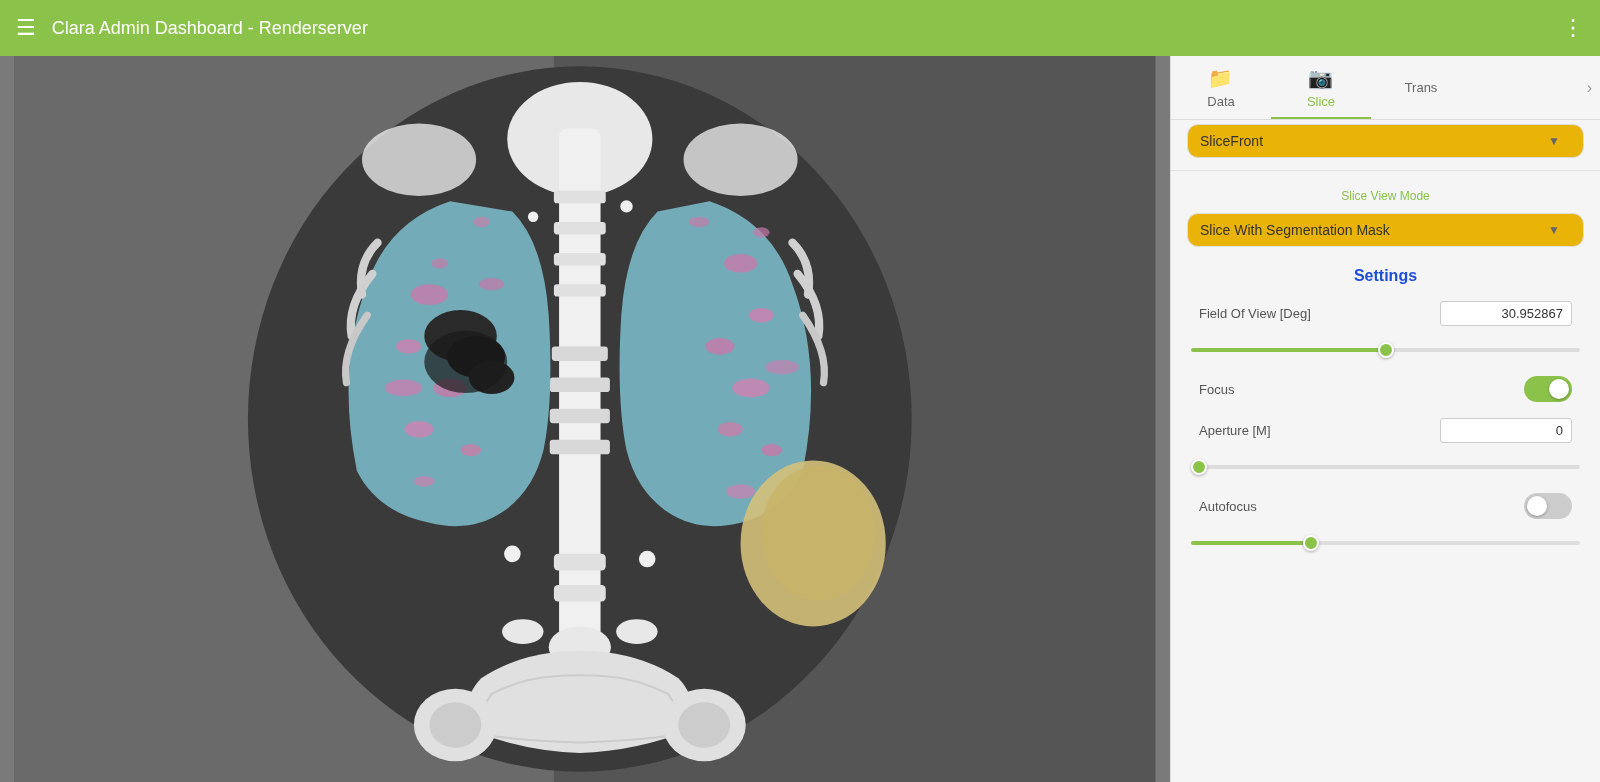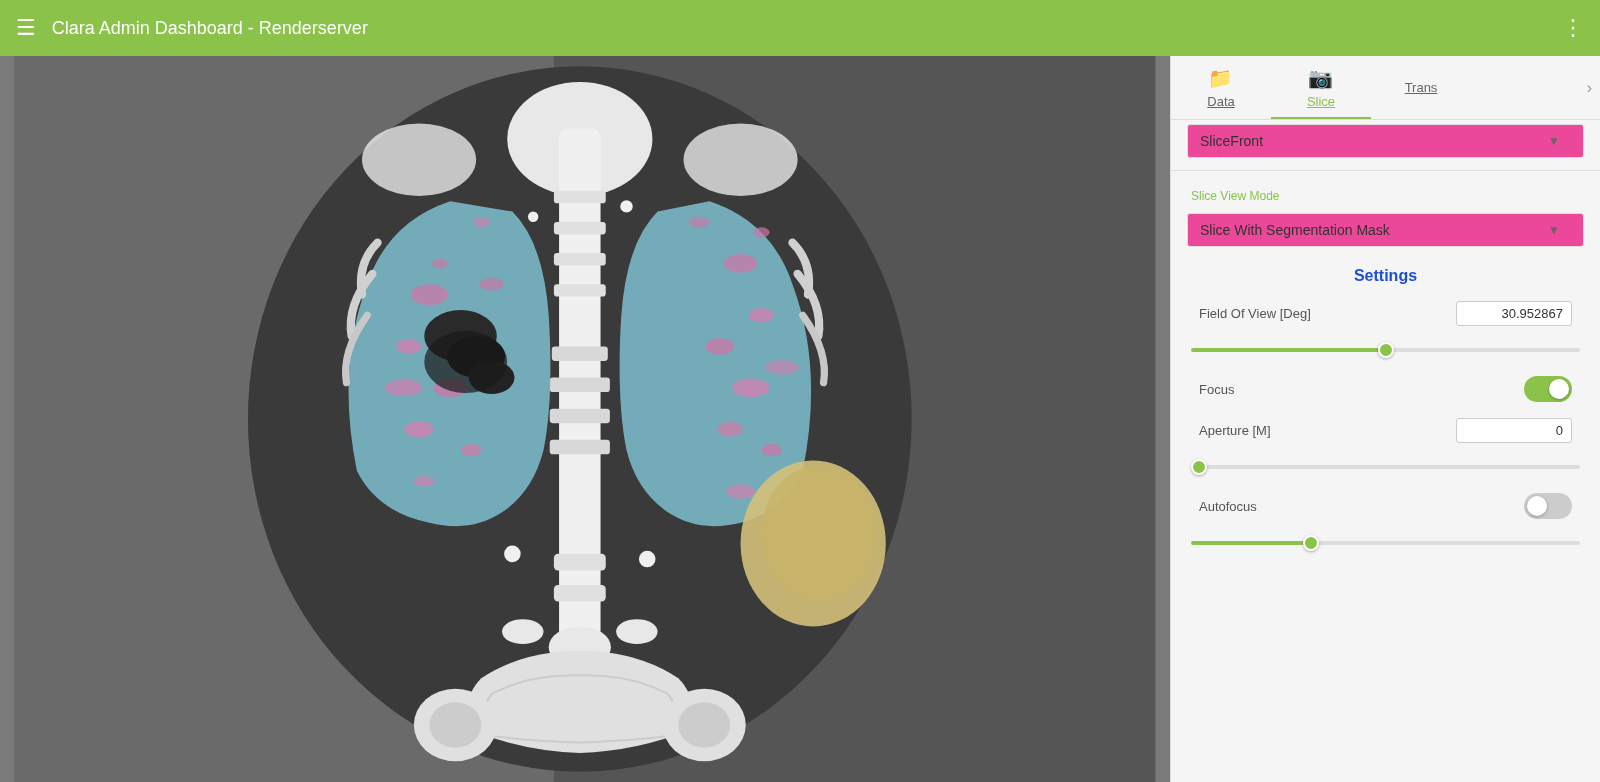--- a/index.html
+++ b/index.html
@@ -68,21 +68,21 @@
     .tab-item.active { color: #8bc34a; }
     .tab-item.active::after {
       content: '';
       position: absolute;
       bottom: 0;
       left: 0; right: 0;
       height: 2px;
       background: #8bc34a;
     }
     .tab-item:not(.active) { color: #666; }
-    .tab-label { font-size: 13px; text-decoration: underline; }
+    .tab-label { font-size: 13px; }
     .tab-icon { font-size: 20px; }
     .tab-chevron {
       position: absolute;
       right: 8px;
       top: 50%;
       transform: translateY(-50%);
       color: #999;
       font-size: 16px;
     }
 
@@ -99,22 +99,22 @@
 
     .dropdown-row {
       padding: 4px 16px;
       position: relative;
     }
 
     .dropdown {
       width: 100%;
       padding: 8px 12px;
       border: 1px solid #ddd;
-      border-radius: 3px;
-      background: #ec4899;
+      border-radius: 11px;
+      background: #eab308;
       font-size: 14px;
       appearance: none;
       cursor: pointer;
       color: #333;
     }
     .dropdown-wrapper {
       position: relative;
     }
     .dropdown-arrow {
       position: absolute;
@@ -125,20 +125,21 @@
       pointer-events: none;
       font-size: 12px;
     }
 
     .divider { height: 1px; background: #e0e0e0; margin: 8px 0; }
 
     .slice-view-label {
       font-size: 12px;
       color: #8bc34a;
       padding: 10px 20px 6px 20px;
+      text-align: center;
     }
 
     .section-title {
       font-size: 16px;
       font-weight: 600;
       color: #1d4ed8;
       text-align: center;
       padding: 16px 20px 8px 20px;
     }
 
@@ -150,21 +151,21 @@
     }
     .field-label {
       font-size: 13px;
       color: #555;
     }
     .field-input {
       border: 1px solid #ccc;
       border-radius: 3px;
       padding: 4px 8px;
       font-size: 13px;
-      width: 116px;
+      width: 132px;
       text-align: right;
       color: #333;
     }
 
     
     .slider-row {
       padding: 4px 20px 12px 20px;
     }
     .slider {
       width: 100%;

